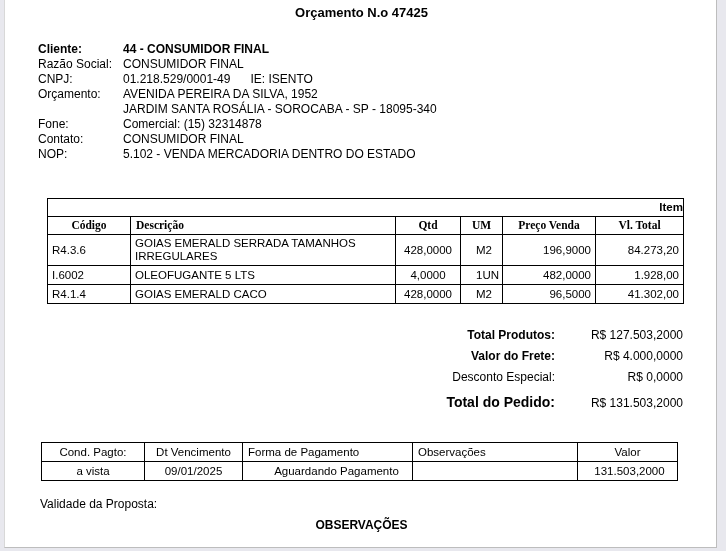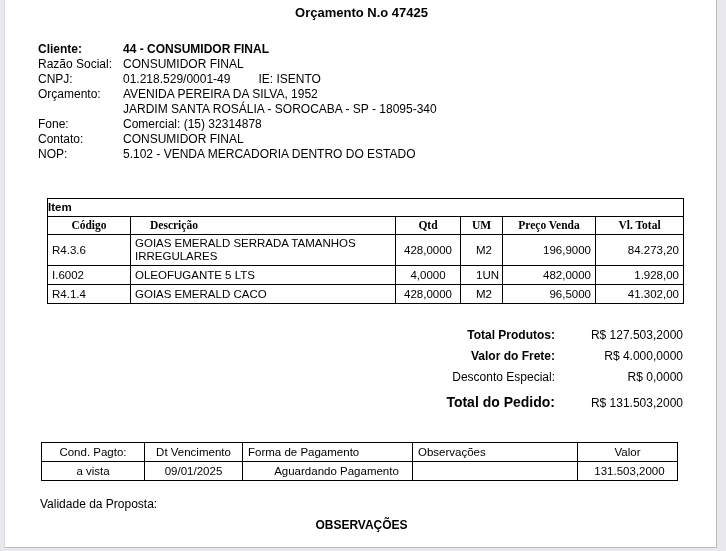--- a/index.html
+++ b/index.html
@@ -74,21 +74,21 @@
   .cl-value {
     display: inline-block;
     vertical-align: top;
   }
   .cl-row.bold .cl-label,
   .cl-row.bold .cl-value {
     font-weight: bold;
   }
   .cl-ie {
     display: inline-block;
-    margin-left: 28px;
+    margin-left: 20px;
     vertical-align: top;
   }
 
   
   .item-table {
     position: absolute;
     left: 42px;
     top: 198px;
     width: 636px;
     border-collapse: collapse;
@@ -96,21 +96,21 @@
     table-layout: fixed;
   }
   .item-table th,
   .item-table td {
     border: 1px solid #000;
     padding: 1px 4px;
     vertical-align: middle;
     line-height: 13px;
   }
   .item-table th.group-head {
-    text-align: left;
+    text-align: right;
     font-weight: bold;
     height: 17px;
     padding: 0;
   }
   .item-table th.col-head {
     text-align: center;
     font-weight: bold;
     height: 17px;
     padding: 0 3px;
     font-family: Liberation Serif, serif;
@@ -247,21 +247,21 @@
       <col style="width:42px">
       <col style="width:93px">
       <col style="width:88px">
     </colgroup>
     <thead>
       <tr>
         <th class="group-head" colspan="6">Item</th>
       </tr>
       <tr>
         <th class="col-head">Código</th>
-        <th class="col-head" style="text-align:left;padding-left:19px">Descrição</th>
+        <th class="col-head" style="text-align:left;padding-left:5px">Descrição</th>
         <th class="col-head">Qtd</th>
         <th class="col-head">UM</th>
         <th class="col-head">Preço Venda</th>
         <th class="col-head">Vl. Total</th>
       </tr>
     </thead>
     <tbody>
       <tr class="row-tall">
         <td class="c-codigo">R4.3.6</td>
         <td class="c-desc">GOIAS EMERALD SERRADA TAMANHOS IRREGULARES</td>

